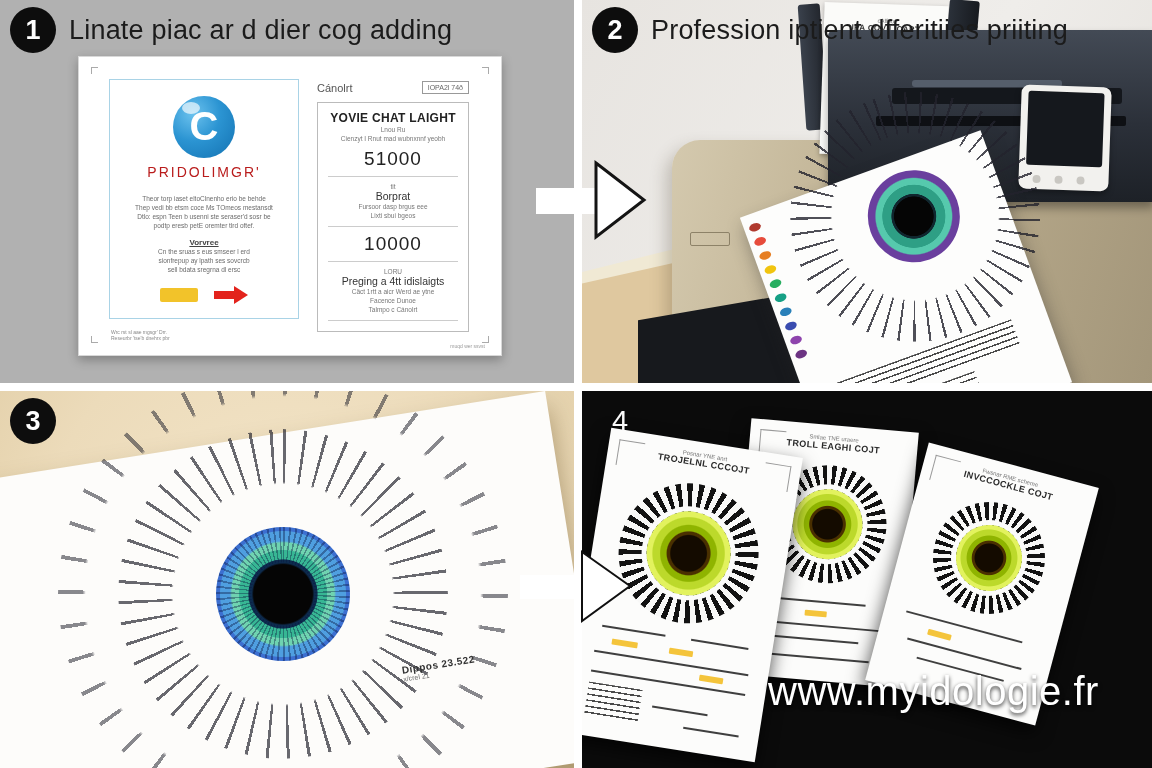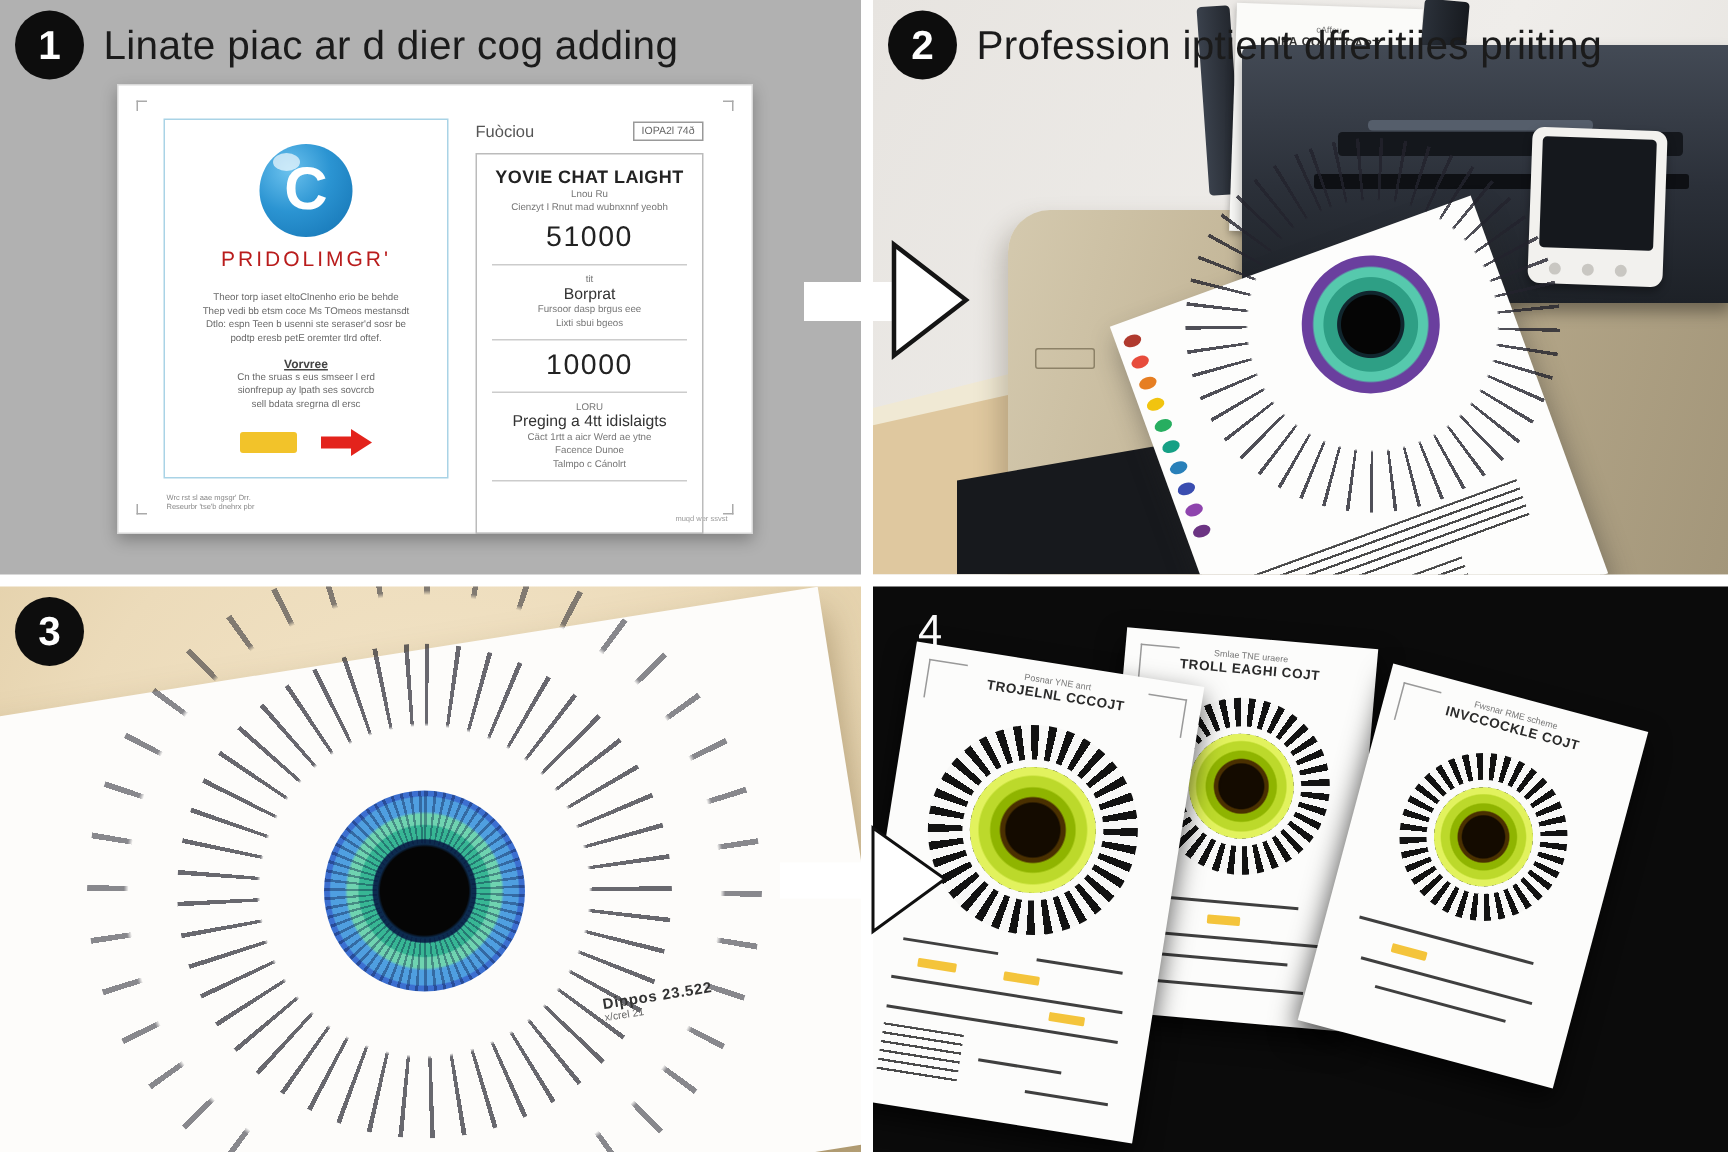--- a/index.html
+++ b/index.html
@@ -35,21 +35,21 @@
   .yellowbox{width:38px;height:14px;background:#f2c32a;border-radius:2px;}
   .redarrow{display:flex;align-items:center;}
   .redarrow .shaft{width:20px;height:8px;background:#e3231c;}
   .redarrow .head{width:0;height:0;border-top:9px solid transparent;border-bottom:9px solid transparent;border-left:14px solid #e3231c;}
   .fineprint{position:absolute;left:32px;bottom:14px;font-size:5px;color:#888;line-height:6px;text-align:left;}
   .pagenote{position:absolute;right:16px;bottom:6px;font-size:5px;color:#999;}
   .rcol{position:absolute;left:238px;top:24px;width:152px;}
   .formrow{display:flex;align-items:center;justify-content:space-between;}
   .formlabel{font-size:11px;color:#555;}
   .valuebox{border:1px solid #999;font-size:7px;color:#666;padding:2px 5px;}
-  .formbox{margin-top:8px;border:1px solid #bbb;padding:8px 6px 28px;text-align:center;}
+  .formbox{margin-top:8px;border:1px solid #bbb;padding:8px 6px 4px;text-align:center;}
   .s-title{font-size:12px;font-weight:700;color:#222;letter-spacing:.3px;}
   .s-small{font-size:6.5px;color:#777;line-height:9px;}
   .s-kicker{font-size:6.5px;color:#777;margin-top:2px;}
   .s-bold{font-size:10.5px;font-weight:400;color:#333;}
   .s-value{font-size:19px;color:#222;letter-spacing:1px;margin:5px 0 4px;}
   .hrline{height:1px;background:#ccc;margin:6px 4px;}
 
   
   .floorL{position:absolute;left:0;bottom:0;width:100%;height:100%;background:#dfc89f;clip-path:polygon(0 73%,27% 63%,58% 100%,0 100%);}
   .floorL2{position:absolute;left:0;bottom:0;width:100%;height:100%;background:#f0e9d4;clip-path:polygon(0 71%,27% 61%,30% 64%,0 74%);}
@@ -143,21 +143,21 @@
       </div>
 
       <div class="fineprint">
         <div>Wrc rst sl aae mgsgr' Drr.</div>
         <div>Reseurbr 'tse'b dnehrx pbr</div>
       </div>
       <div class="pagenote">muqd wer ssvst</div>
 
       <div class="rcol">
         <div class="formrow">
-          <div class="formlabel">Fuòciou</div>
+          <div class="formlabel">Cánolrt</div>
           <div class="valuebox">IOPA2l 74ð</div>
         </div>
         <div class="formbox">
           <div class="s-title">YOVIE CHAT LAIGHT</div>
           <div class="s-small">Lnou Ru</div>
           <div class="s-small">Cienzyt I Rnut mad wubnxnnf yeobh</div>
           <div class="s-value">51000</div>
           <div class="hrline"></div>
           <div class="s-kicker">tit</div>
           <div class="s-bold">Borprat</div>
@@ -293,20 +293,21 @@
       <div class="kick">Fwsnar RME scheme</div>
       <div class="ctitle">INVCCOCKLE COJT</div>
       <div class="bwring" style="left:32px;top:40px;width:112px;height:112px;"></div>
       <div class="griris" style="left:55px;top:63px;width:66px;height:66px;"></div>
       <div class="rowline" style="left:22px;top:168px;width:120px;"></div>
       <div class="ymark" style="left:48px;top:180px;width:24px;"></div>
       <div class="rowline" style="left:30px;top:194px;width:118px;"></div>
       <div class="rowline" style="left:44px;top:210px;width:90px;"></div>
     </div>
 
+    <div class="website" style="z-index:6;">www.myidologie.fr</div>
   </div>
 
   <svg class="arrow" style="left:536px;top:158px;" width="114" height="84" viewBox="0 0 114 84">
     <rect x="0" y="30" width="62" height="26" fill="#ffffff"></rect>
     <polygon points="60,5 108,42 60,79" fill="#ffffff" stroke="#141414" stroke-width="3"></polygon>
   </svg>
   <svg class="arrow" style="left:520px;top:548px;" width="116" height="78" viewBox="0 0 116 78">
     <rect x="0" y="27" width="64" height="24" fill="#ffffff"></rect>
     <polygon points="62,4 110,38 62,73" fill="#ffffff" stroke="#101010" stroke-width="2"></polygon>
   </svg>

